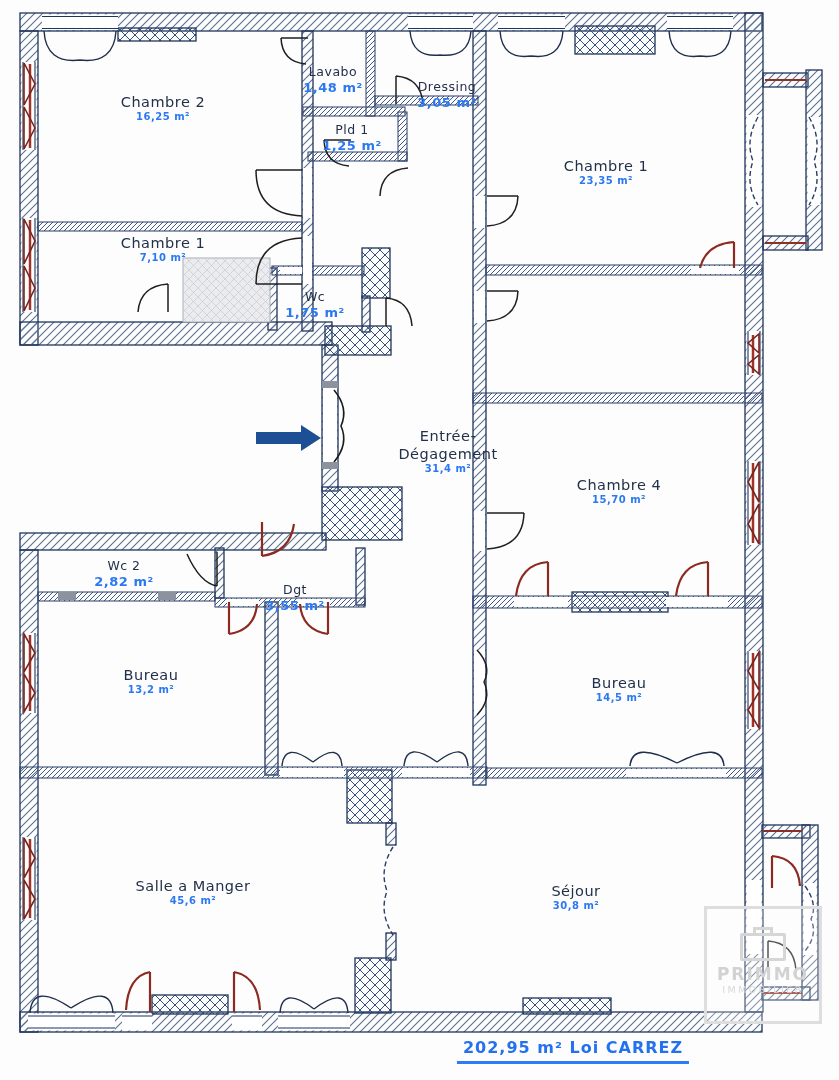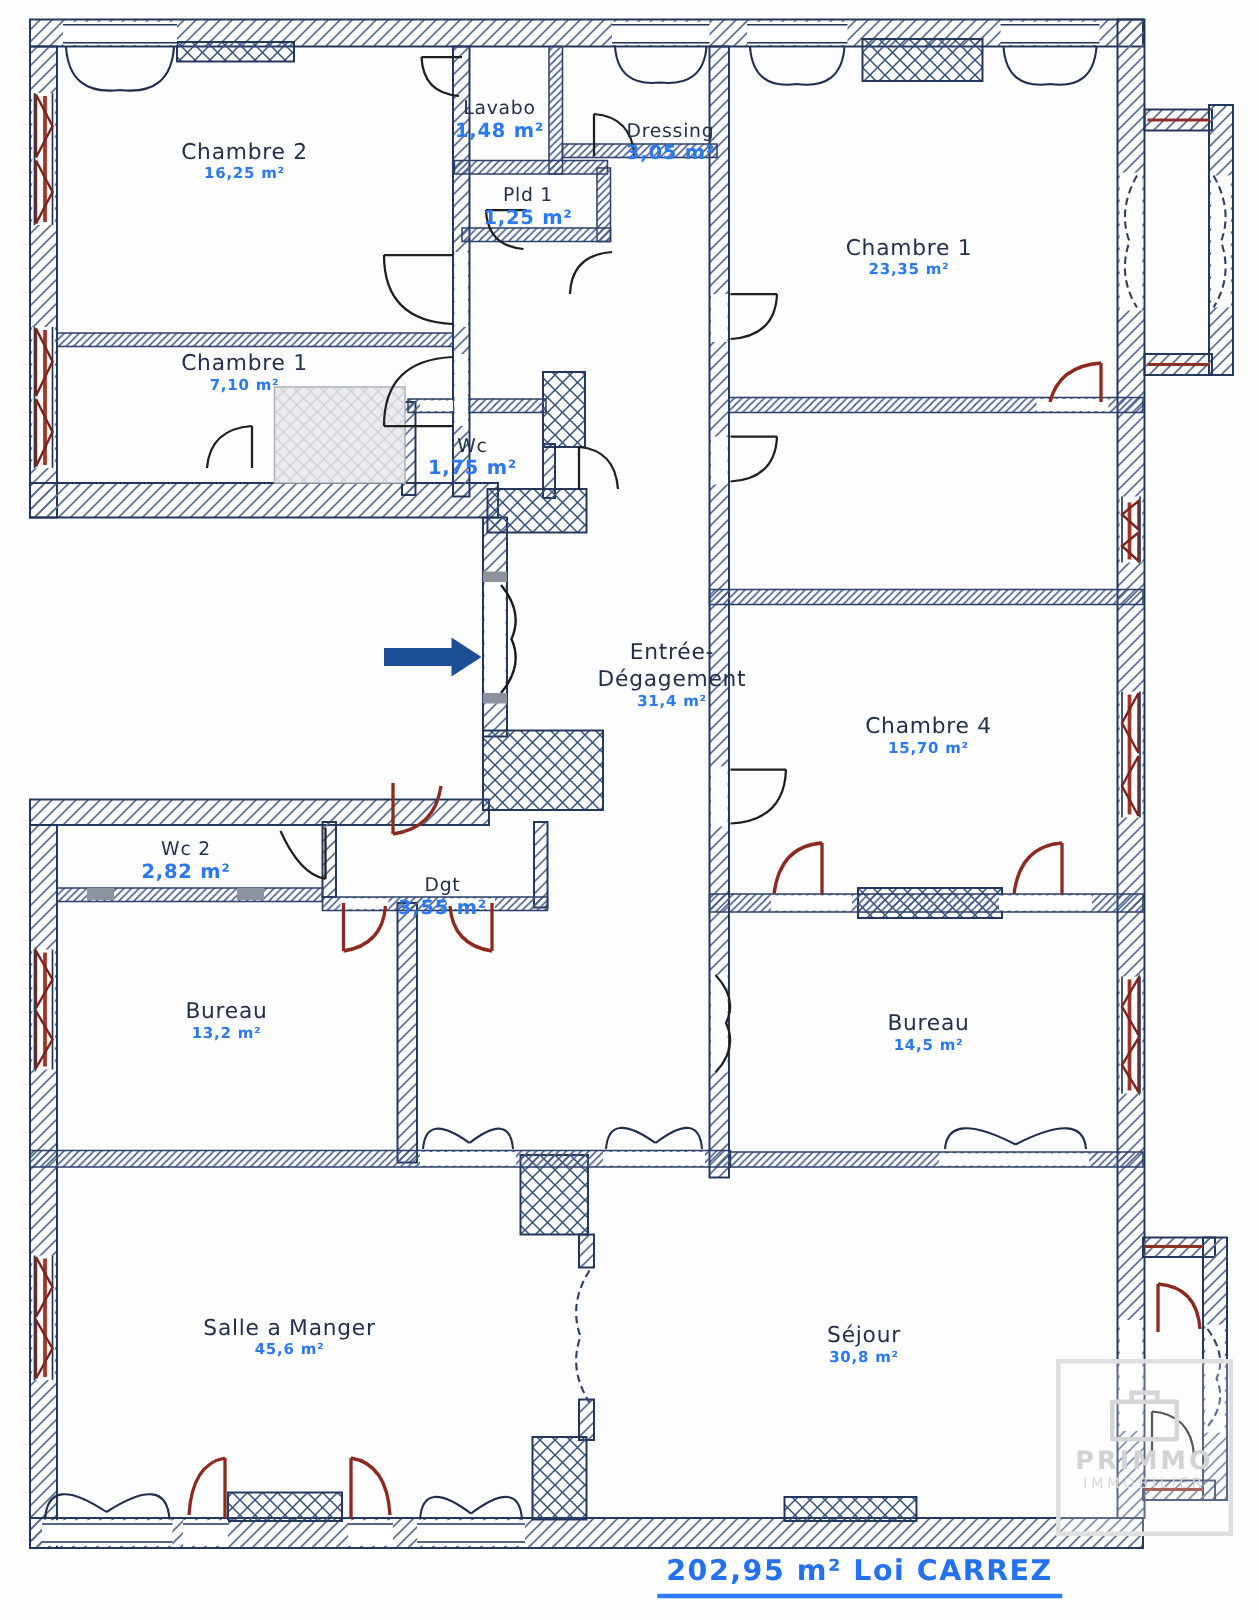--- a/index.html
+++ b/index.html
@@ -6,21 +6,21 @@
   #stage{position:relative;width:839px;height:1080px;background:#fdfdfd;overflow:hidden;
          font-family:"DejaVu Sans", sans-serif;}
   #plan-svg{position:absolute;left:0;top:0;}
   .lbl{position:absolute;transform:translate(-50%,-50%);text-align:center;line-height:1.25;
        white-space:nowrap;pointer-events:none;}
   .lbl .nm{display:block;color:#223049;font-size:14.5px;letter-spacing:.5px;}
   .lbl .ar{display:block;color:#2b79f2;font-size:10px;font-weight:bold;letter-spacing:.5px;}
   .lbl.sm .nm{font-size:12.5px;}
   .lbl.sm .ar{font-size:13px;}
   .lbl.wrap{white-space:normal;width:104px;margin-left:44px;}
-  #total-label{position:absolute;transform:translate(-50%,-50%);color:#2471f0;font-size:19px;
+  #total-label{position:absolute;transform:translate(-50%,-50%);color:#2471f0;font-size:16px;
        font-weight:bold;letter-spacing:1px;border-bottom:3px solid #2d7bf5;padding:0 6px 4px 6px;
        white-space:nowrap;}
   #watermark{position:absolute;left:664px;top:906px;width:112px;height:112px;
        border:3px solid #dedede;display:flex;flex-direction:column;align-items:center;
        justify-content:center;background:rgba(255,255,255,.25);margin-left:40px;}
   #watermark .case{width:40px;height:22px;border:3px solid #d6d6d6;border-radius:2px;position:relative;margin-bottom:4px;}
   #watermark .case:before{content:"";position:absolute;left:10px;top:-9px;width:14px;height:6px;border:3px solid #d6d6d6;border-bottom:none;}
   #watermark .wm1{color:#d2d2d2;font-size:17px;font-weight:bold;letter-spacing:2px;line-height:1.1;}
   #watermark .wm2{color:#d8d8d8;font-size:9.5px;letter-spacing:2.5px;line-height:1.3;}
 </style>

